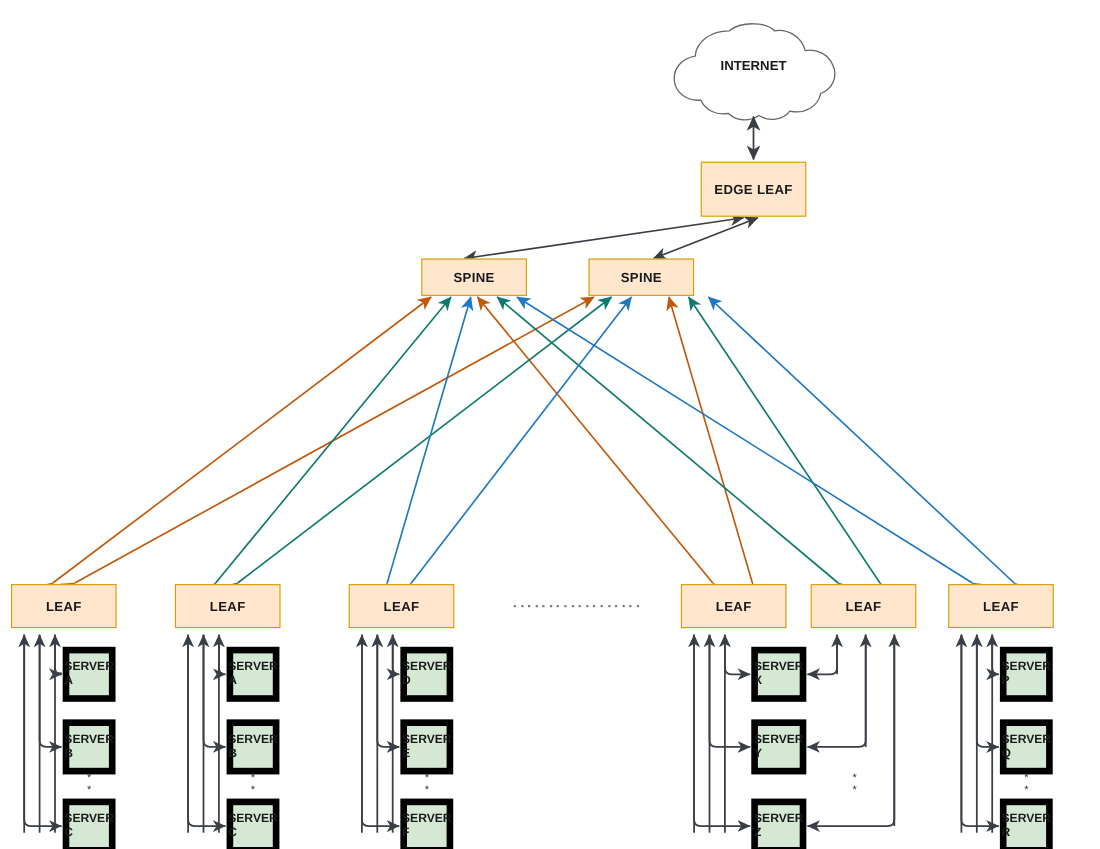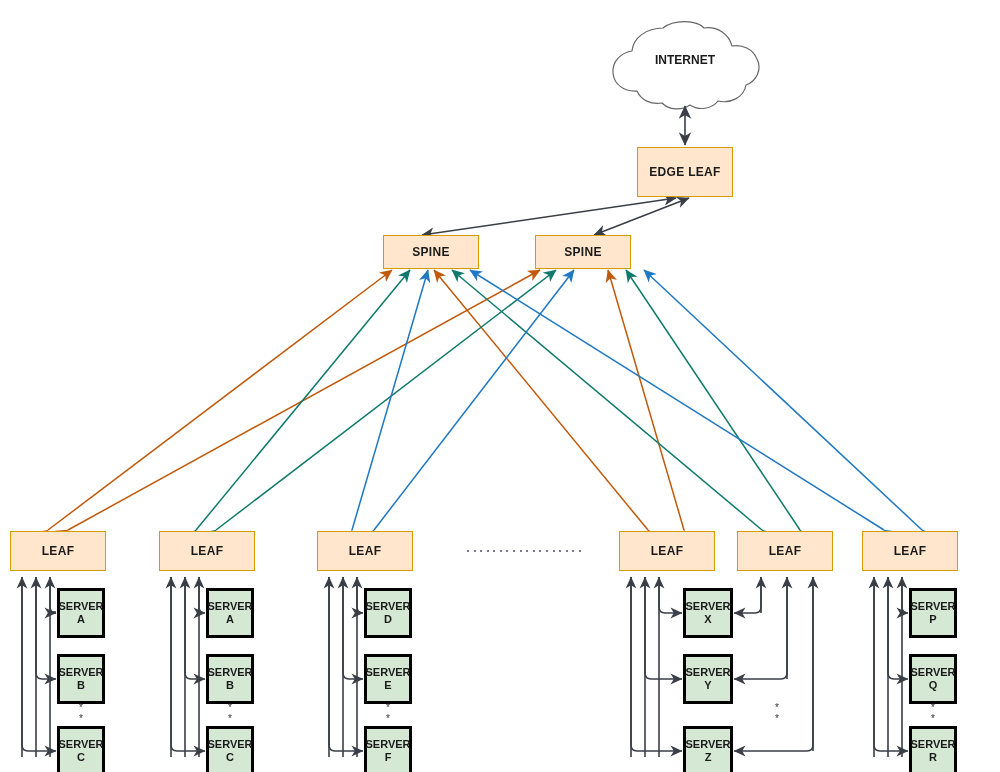--- a/index.html
+++ b/index.html
@@ -5,28 +5,28 @@
   html,body{margin:0;padding:0;}
   body{
     width:1000px;height:772px;
     background:#ffffff;
     font-family:"Liberation Sans", sans-serif;
     overflow:hidden;
     position:relative;
   }
   #stage{position:absolute;left:0;top:12px;width:1000px;height:772px;}
   svg.layer{position:absolute;left:0;top:0;width:1000px;height:772px;}
-  .node{position:absolute;box-sizing:border-box;display:flex;align-items:center;justify-content:center;text-align:center;}
+  .node{position:absolute;box-sizing:border-box;display:flex;align-items:center;justify-content:center;text-align:left;}
   .node span{pointer-events:none;}
   .leafbox{
     background:#ffe6cc;border:1px solid #d79b00;
     font-size:12px;font-weight:bold;color:#1a1a1a;letter-spacing:.3px;
   }
   .serverbox{
-    background:#d5e8d4;border:3px solid #000000;
+    background:#d5e8d4;border:6px solid #000000;
     font-size:11px;font-weight:bold;color:#1a1a1a;line-height:1.15;
   }
   .cloudlabel{
     position:absolute;font-size:12px;font-weight:bold;color:#1a1a1a;
     width:120px;text-align:center;
   }
   .dots{position:absolute;display:flex;justify-content:space-between;align-items:center;}
   .dots i{display:block;width:2px;height:2px;background:#7a7a8c;}
   .stars{position:absolute;width:24px;text-align:center;color:#333;font-size:10px;line-height:11px;}
 </style>

